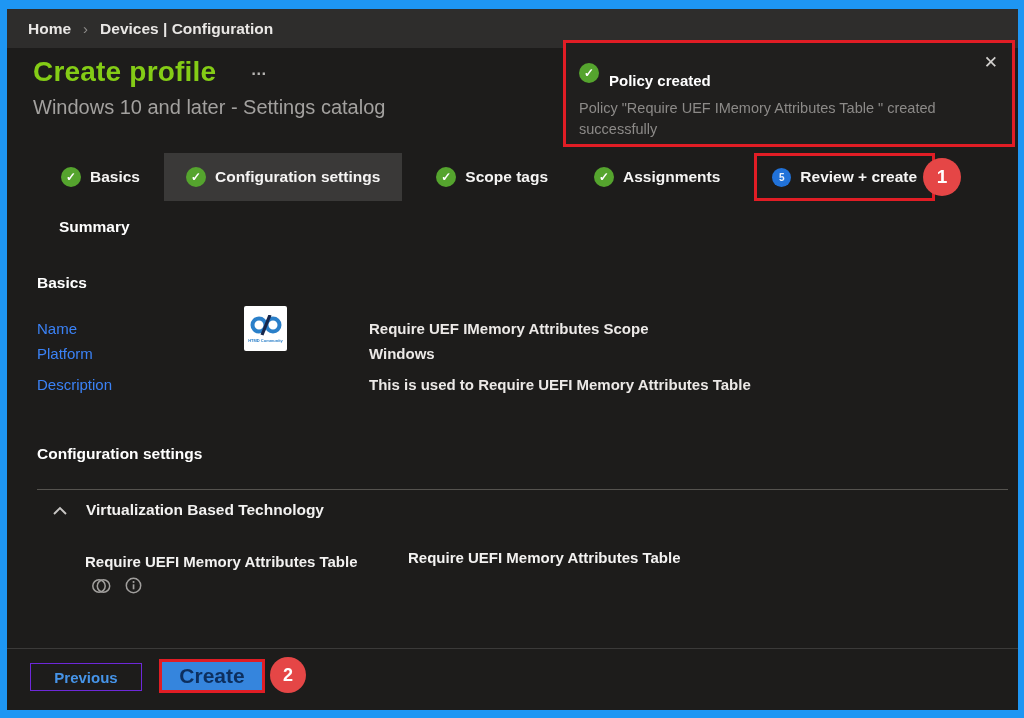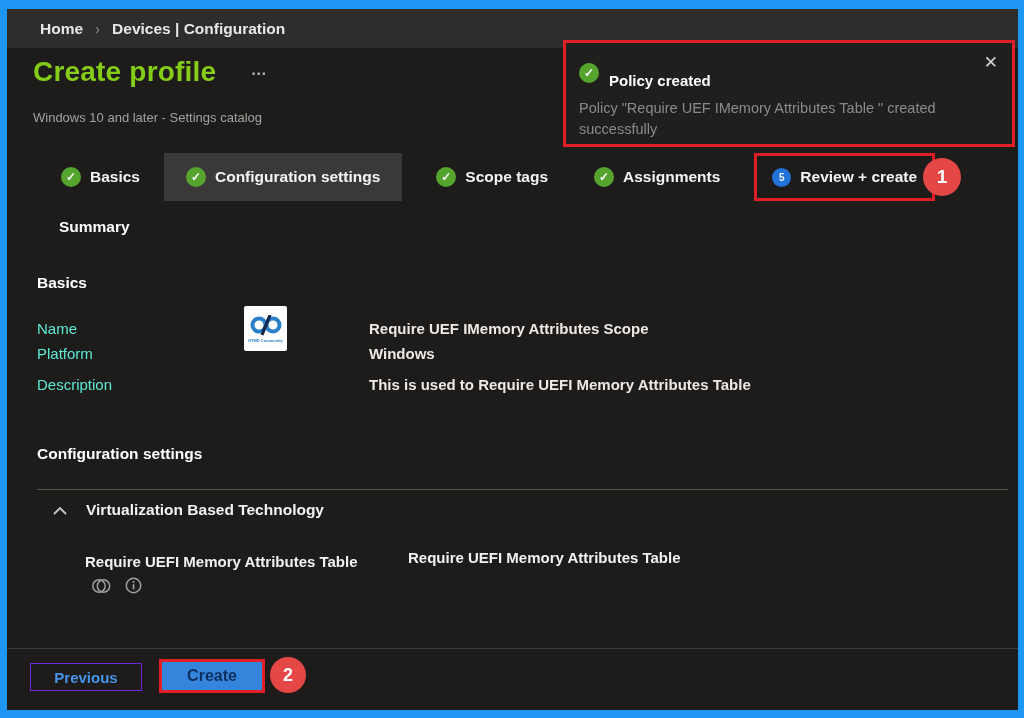--- a/index.html
+++ b/index.html
@@ -12,30 +12,30 @@
   }
   .frame-inner {
     position:absolute; left:7px; top:9px; right:6px; bottom:8px;
     background:#1d1c1b;
   }
   
   .breadcrumb-bar {
     position:absolute; left:0; top:0; right:0; height:39px;
     background:#2e2d2c;
     display:flex; align-items:center;
-    padding-left:33px;
+    padding-left:21px;
     font-size:15.5px; font-weight:600; color:#e9e7e5;
   }
   .crumb { cursor:pointer; }
   .crumb-sep { color:#8f8d8b; margin:0 12px; font-weight:400; font-size:15px; }
   
   .page-header { position:absolute; left:26px; top:47px; }
   .page-title { font-size:28px; font-weight:700; color:#84cc16; display:inline-block; letter-spacing:0.2px;}
   .title-more { display:inline-block; color:#b7b5b3; font-size:16px; font-weight:700; margin-left:30px; vertical-align:6px; cursor:pointer; letter-spacing:1px;}
-  .page-subtitle { margin-top:22px; font-size:13px; color:#a3a19f; }
+  .page-subtitle { margin-top:8px; font-size:20px; color:#a3a19f; }
   
   .toast {
     position:absolute; right:3px; top:31px; width:452px; height:107px;
     background:#201f1e; border:3px solid #e11d25;
     padding:13px 16px 10px 13px;
   }
   .toast-head { display:flex; align-items:center; gap:10px; }
   .toast-title { font-size:15px; font-weight:700; color:#ffffff;margin-top:16px; }
   .toast-close { position:absolute; right:14px; top:11px; color:#d2d0ce; font-size:17px; cursor:pointer; line-height:1; }
   .toast-msg { margin-top:9px; font-size:14.5px; color:#8c8a88; line-height:1.45; width:412px; }
@@ -72,21 +72,21 @@
     display:flex; align-items:center; justify-content:center;
     font-size:19px; font-weight:700;
   }
   .badge-1 { position:absolute; left:916px; top:149px; }
   
   .h-summary { position:absolute; left:30px; top:209px; font-size:15.5px; font-weight:700; color:#ffffff;margin-left:22px; }
   .h-basics  { position:absolute; left:30px; top:265px; font-size:15.5px; font-weight:700; color:#ffffff; }
   
   .basics-rows { position:absolute; left:30px; top:297px; right:20px; }
   .b-row { display:grid; grid-template-columns:207px 125px 1fr; align-items:center; height:31.5px; }
-  .b-label { font-size:15px; color:#5eead4; }
+  .b-label { font-size:15px; color:#3b82f6; }
   .b-value { font-size:15px; color:#ece9e7; font-weight:600; }
   .logo-box {
     width:43px; height:45px; background:#ffffff; border-radius:2px;
     display:flex; flex-direction:column; align-items:center; justify-content:center;
     position:relative; top:0;
   }
   .logo-text { font-size:4px; color:#2a7fc9; font-weight:700; margin-top:1px; white-space:nowrap; }
   
   .h-config { position:absolute; left:30px; top:436px; font-size:15.5px; font-weight:700; color:#ffffff; }
   .config-divider { position:absolute; left:30px; right:10px; top:480px; height:1px; background:#55534f; }
@@ -104,21 +104,21 @@
     font-size:15px; font-weight:700; cursor:pointer;
   }
   .create-wrap {
     position:absolute; left:152px; top:650px;
     border:3px solid #e11d25; padding:0;
   }
   .btn-create {
     display:block; width:100px; height:28px;
     background:#3585dd; border:none; color:#0d2f5e;
     font-family:"Liberation Sans", sans-serif;
-    font-size:16px; font-weight:700; cursor:pointer;
+    font-size:21px; font-weight:700; cursor:pointer;
   }
   .badge-2 { position:absolute; left:263px; top:648px; width:36px; height:36px; font-size:18px; }
 </style>
 </head>
 <body>
 
 <div class="frame-inner">
 
   <div class="breadcrumb-bar">
     <span class="crumb">Home</span>

